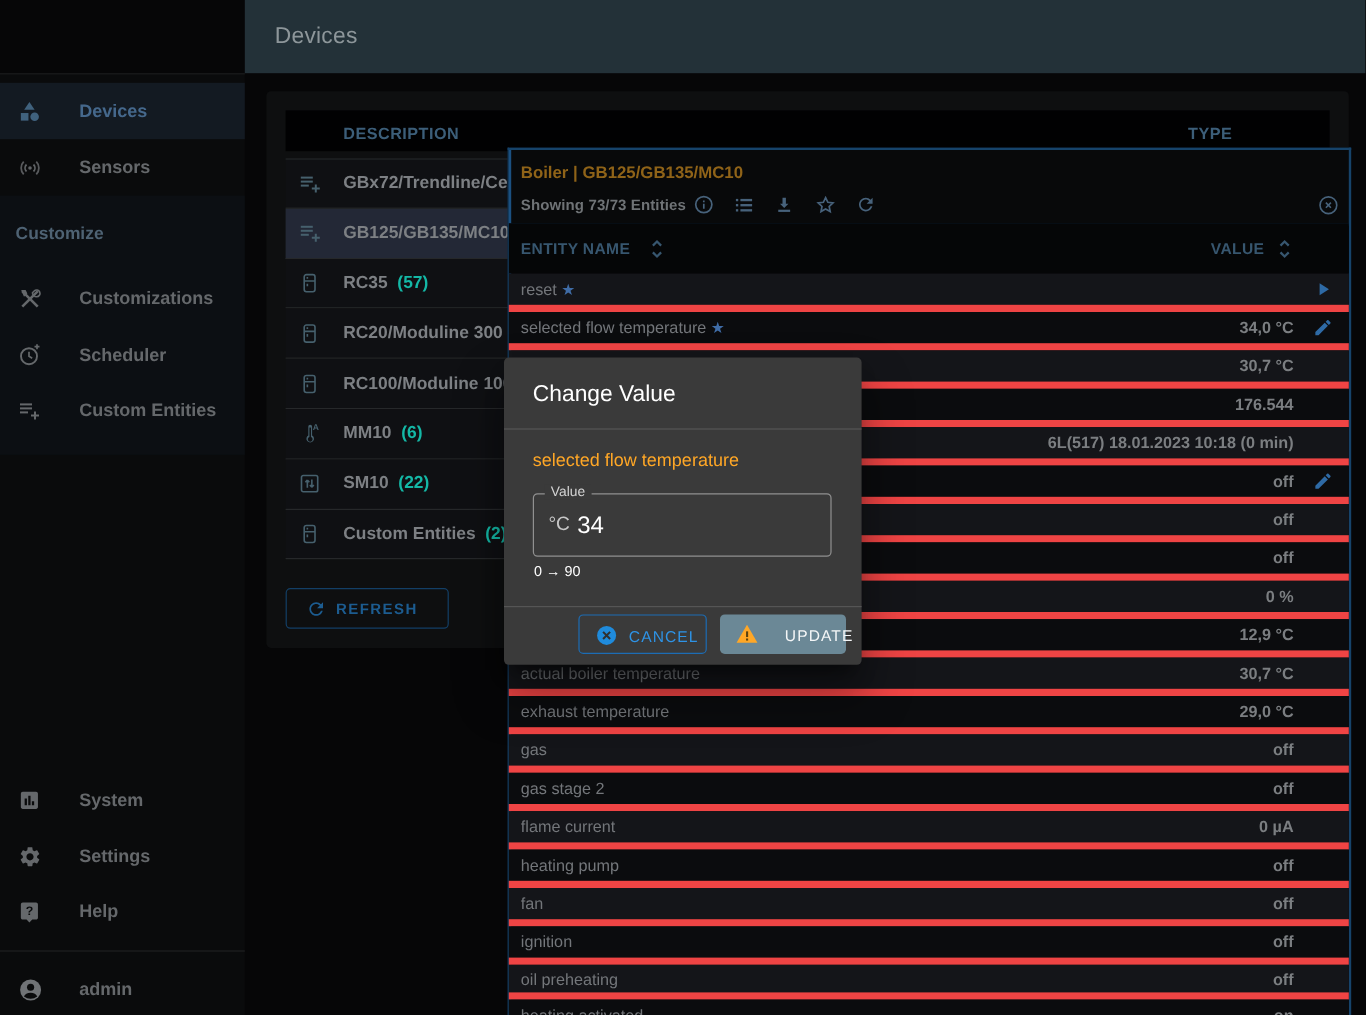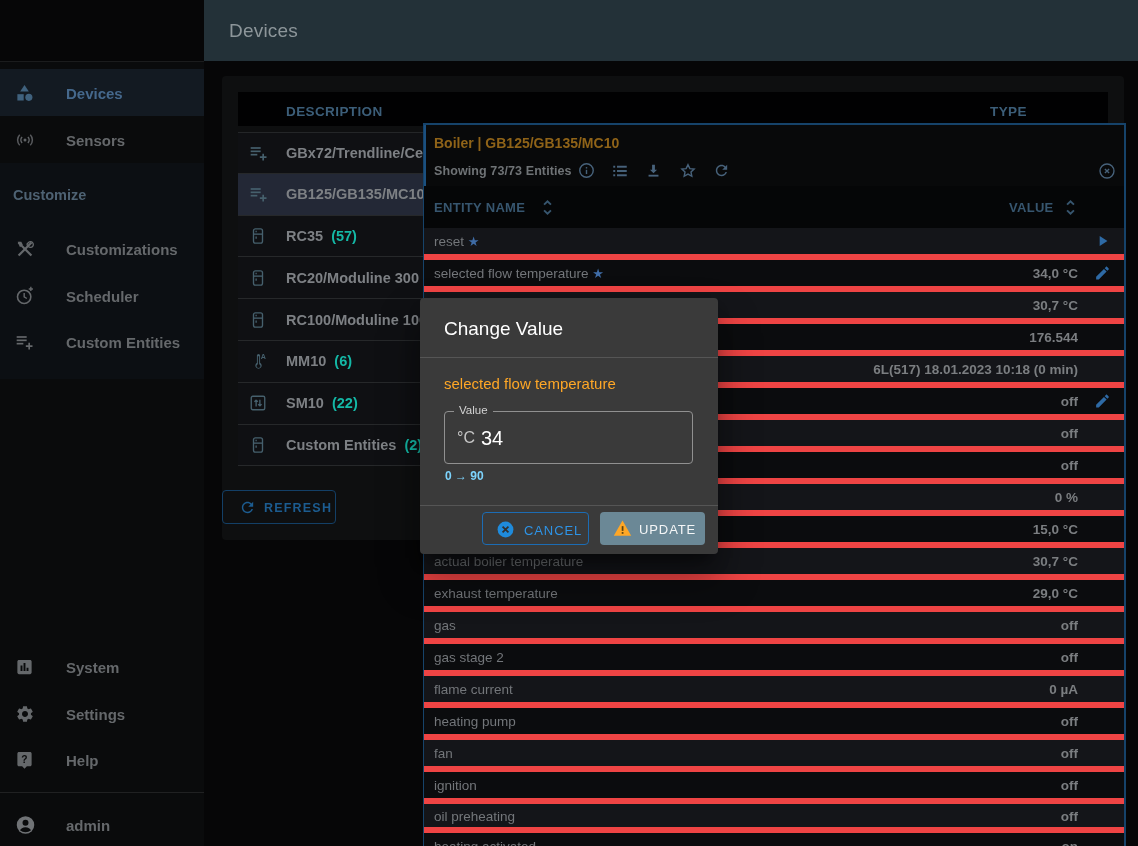--- a/index.html
+++ b/index.html
@@ -36,21 +36,21 @@
 #dtable { position:absolute; left:16px; top:16px; width:870px; }
 #dthead { position:relative; height:34px; background:#010102; }
 #dthead .h { position:absolute; top:12px; font-size:13.5px; font-weight:700; color:#3c5e79; letter-spacing:.4px; }
 #dtrows { position:relative; margin-top:6px; }
 .drow { position:relative; height:41.8px; background:#0f1013; border-bottom:1px solid #26282a; }
 .drow:first-child { border-top:1px solid #242628; }
 .drow.sel { background:#232836; }
 .drow .dtxt { position:absolute; left:48px; top:50%; transform:translateY(-50%); font-size:14.5px; font-weight:700; color:#7d8084; white-space:nowrap;}
 .drow .cnt { color:#14b8a6; font-weight:700; }
 .drow svg { position:absolute; left:11px; top:50%; transform:translateY(-50%); }
-#refresh { position:absolute; left:0; top:414px; width:114px; height:34px; border:1px solid #133f66; border-radius:4px;padding-left:48px; }
+#refresh { position:absolute; left:16px; top:414px; width:136px; height:34px; border:1px solid #133f66; border-radius:4px;padding-left:48px; }
 #refresh .rtxt { position:absolute; left:41px; top:10px; font-size:12.5px; font-weight:700; color:#1c5c90; letter-spacing:1.2px; }
 #refresh svg { position:absolute; left:16px; top:8px; }
 
 #epanel { left:423px; top:123px; width:703px; height:723px; background:#08090a; border:2px solid #16436a; border-bottom:none; border-left-width:1px; }
 #epanel .ptitle { position:absolute; left:10px; top:10px; font-size:14px; font-weight:700; color:#8f6318; }
 #epanel .showing { position:absolute; left:10px; top:38.5px; font-size:12.5px; font-weight:700; color:#6f7376; letter-spacing:.1px; }
 .tbi { position:absolute; top:36.5px; }
 #leftedge { position:absolute; left:0; top:0; width:1.5px; height:723px; background:#1b5080; }
 .srt { position:absolute; top:13px; }
 #ptoolbar-border { position:absolute; left:0; top:61px; width:700px; height:2px; background:#123c5e; }
@@ -67,26 +67,26 @@
 
 #dialog { left:420px; top:298px; width:298px; height:256px; background:#3a3a3a; border-radius:4px;
   box-shadow:0 11px 15px -7px rgba(0,0,0,.5), 0 24px 38px 3px rgba(0,0,0,.35);text-align:right; }
 #dialog .dtitle { position:absolute; left:24px; top:20px; font-size:19px; font-weight:500; color:#ffffff; }
 .ddiv { position:absolute; left:0; width:298px; height:1px; background:#555555; }
 #dialog .param { position:absolute; left:24px; top:77px; font-size:15px; color:#ffa726; }
 #vinput { position:absolute; left:24px; top:113px; width:249px; height:53px; border:1px solid #909090; border-radius:4px; }
 #vinput .lbl { position:absolute; left:9px; top:-8px; font-size:11.5px; color:#d4d4d4; background:#3a3a3a; padding:0 5px; }
 #vinput .unit { position:absolute; left:12px; top:17px; font-size:16px; color:#c6c6c6; }
 #vinput .val { position:absolute; left:36px; top:15px; font-size:20px; font-weight:500; color:#fff; }
-#dialog .helper { position:absolute; left:25px; top:171px; font-size:12px; font-weight:700; color:#7dd3fc; }
+#dialog .helper { position:absolute; left:25px; top:171px; font-size:12px; font-weight:400; color:#ffffff; }
 .dbtn { position:absolute; height:33px; border-radius:4px; top:214px; }
 #btn-cancel { left:62px; width:107px; border:1px solid #1c6cb4; }
 #btn-cancel .bt { position:absolute; left:41px; top:10px; font-size:13px; font-weight:500; color:#2e93e6; letter-spacing:.9px; }
 #btn-update { left:180px; width:105px; background:#6b8896; }
-#btn-update .bt { position:absolute; left:39px; top:10px; font-size:13px; font-weight:500; color:#f4f6f7; letter-spacing:.9px; }
+#btn-update .bt { position:absolute; left:54px; top:10px; font-size:13px; font-weight:500; color:#f4f6f7; letter-spacing:.9px; }
 .dbtn svg { position:absolute; left:13px; top:7px; }
 </style>
 </head>
 <body>
 <div id="stage">
   <div id="appbar" class="abs">
       <div class="title">Devices</div>
     </div>
   <div id="sidebar" class="abs">
     <div id="logodiv"></div>
@@ -335,21 +335,21 @@
         <div class="erow even">
           <div class="lt">tapwater active</div>
           <div class="rt">off</div>
         </div>
         <div class="erow odd">
           <div class="lt">burner selected max power</div>
           <div class="rt">0 %</div>
         </div>
         <div class="erow even">
           <div class="lt">heating pump modulation</div>
-          <div class="rt">15,0 °C</div>
+          <div class="rt">12,9 °C</div>
         </div>
         <div class="erow odd">
           <div class="lt">actual boiler temperature</div>
           <div class="rt">30,7 °C</div>
         </div>
         <div class="erow even">
           <div class="lt">exhaust temperature</div>
           <div class="rt">29,0 °C</div>
         </div>
         <div class="erow odd">

